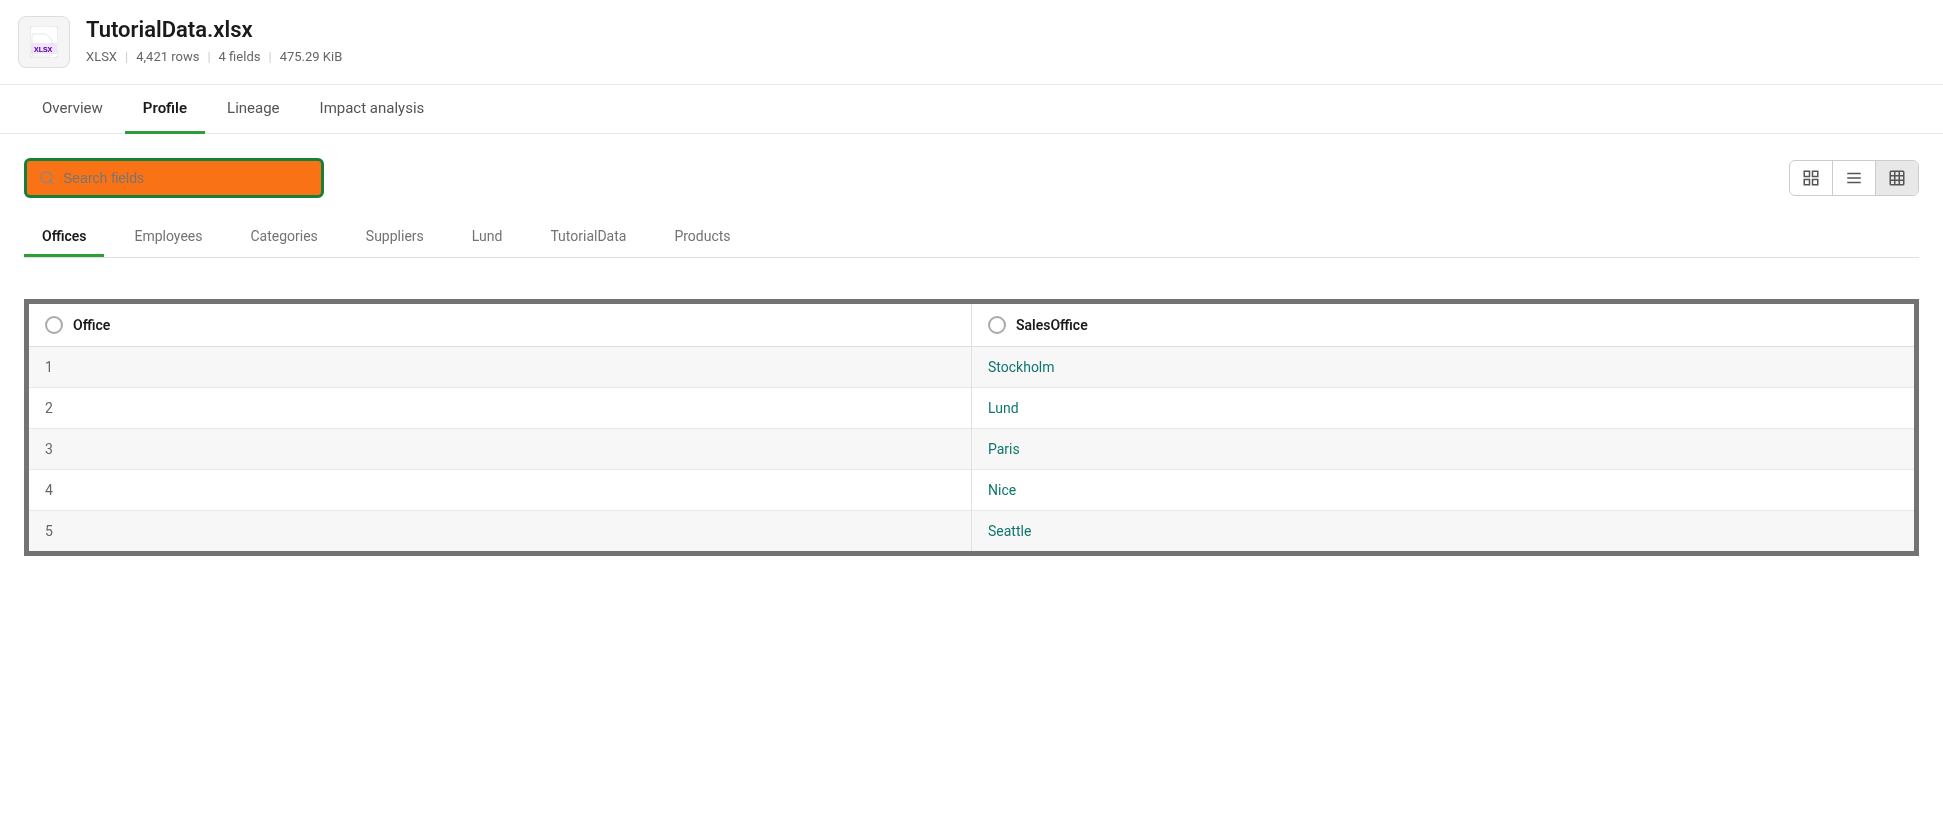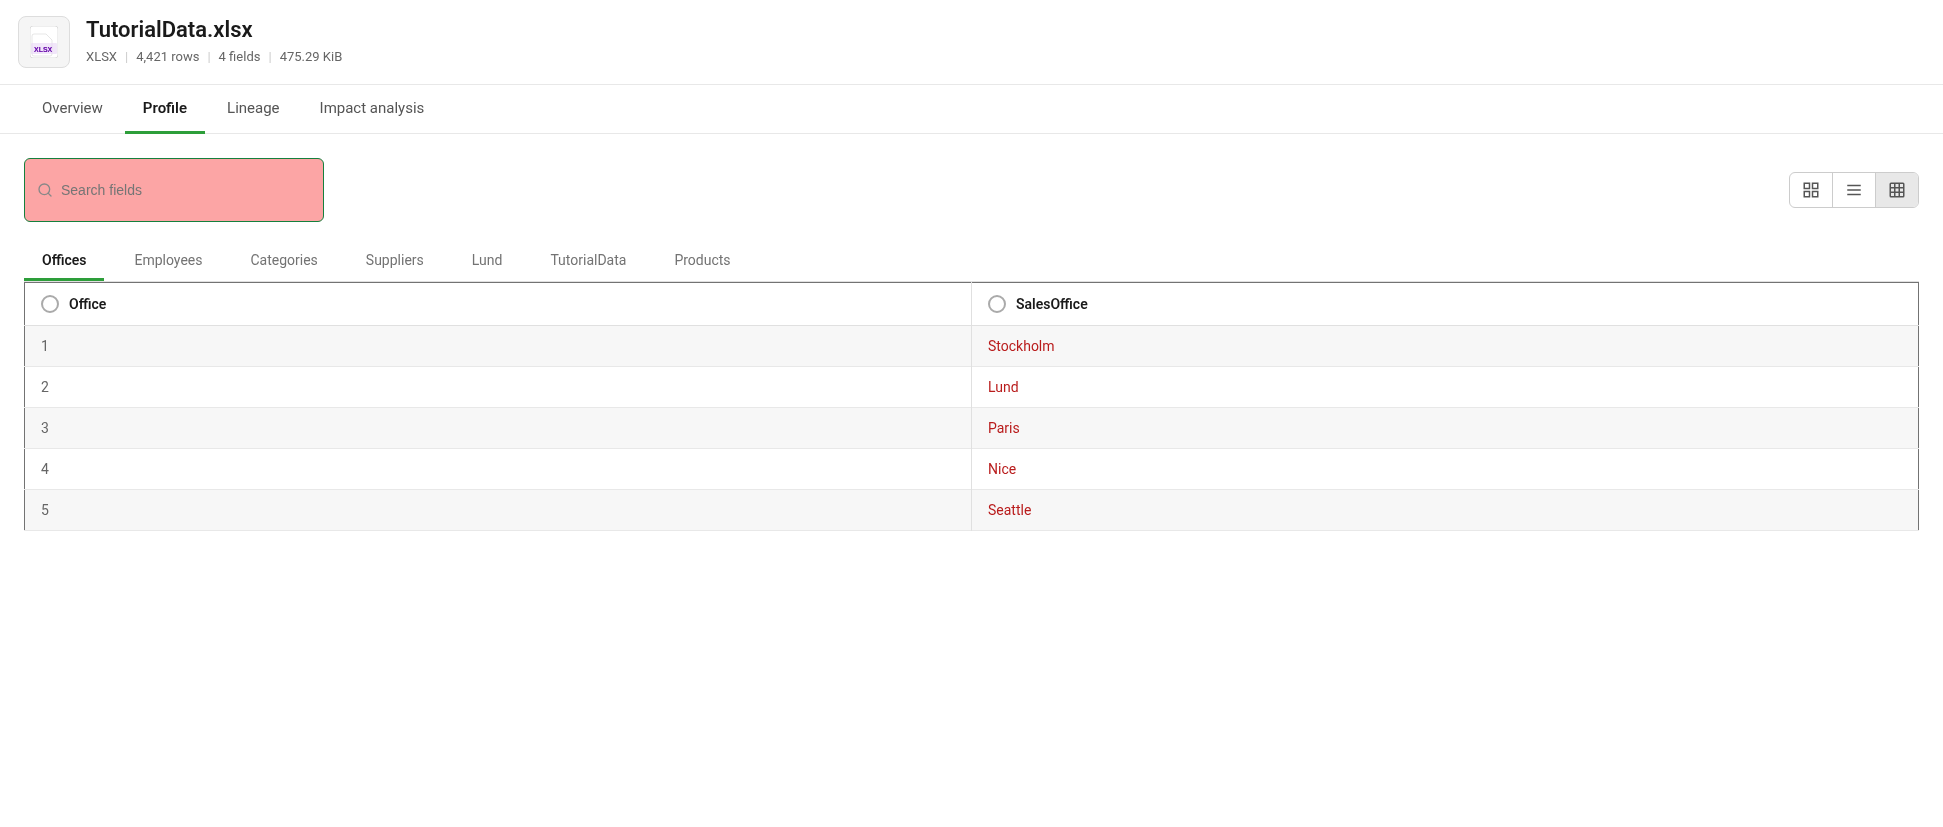--- a/index.html
+++ b/index.html
@@ -106,26 +106,26 @@
     }
     .toolbar {
       display: flex;
       align-items: center;
       justify-content: space-between;
       margin-bottom: 20px;
     }
     .search-box {
       display: flex;
       align-items: center;
-      border: 1px solid #15803d;
+      border: 3px solid #15803d;
       border-radius: 6px;
-      padding: 23px 12px;
+      padding: 9px 12px;
       width: 300px;
       gap: 8px;
-      background: #fca5a5;
+      background: #f97316;
     }
     .search-box input {
       border: none;
       outline: none;
       font-size: 14px;
       color: #333;
       width: 100%;
       background: transparent;
     }
     .search-icon-svg {
@@ -170,21 +170,22 @@
       font-weight: 400;
     }
     .sheet-tab.active {
       color: #1a1a1a;
       font-weight: 600;
       border-bottom: 3px solid #2d9e3a;
     }
     .data-table {
       width: 100%;
       border-collapse: collapse;
-      border: 1px solid #737373;
+      border: 5px solid #737373;
+      margin-top: 41px;
     }
     .data-table thead tr th {
       background: #fff;
       text-align: left;
       padding: 12px 16px;
       font-weight: 600;
       font-size: 14px;
       border-bottom: 1px solid #e0e0e0;
       color: #1a1a1a;
     }
@@ -209,21 +210,21 @@
     }
     .data-table tbody tr:nth-child(odd) {
       background: #f7f7f7;
     }
     .data-table tbody tr:nth-child(even) {
       background: #fff;
     }
     .data-table tbody td {
       padding: 12px 16px;
       font-size: 14px;
-      color: #b91c1c;
+      color: #0f766e;
     }
     .data-table tbody td:first-child {
       border-right: 1px solid #e0e0e0;
       color: #666;
     }
   </style>
 </head>
 <body>
 
 <div class="header">

